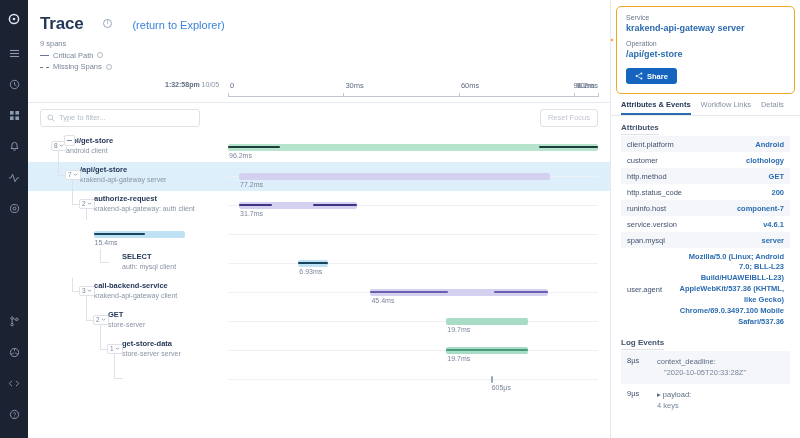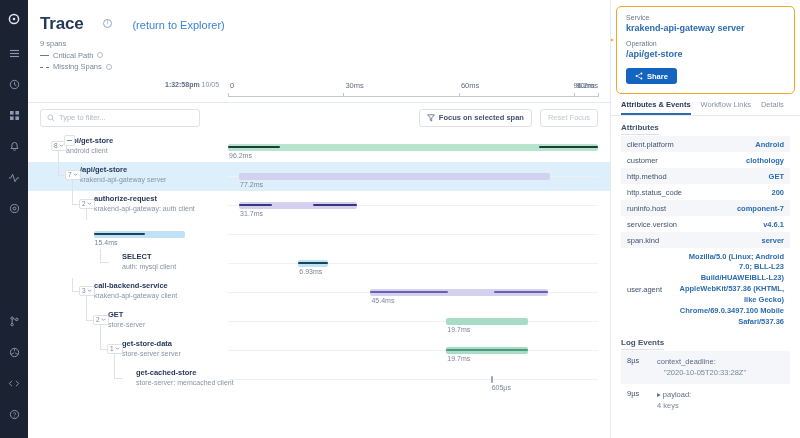--- a/index.html
+++ b/index.html
@@ -306,26 +306,20 @@
 
     <div class="filter-bar">
       <div class="filter-input">
         <svg width="8" height="8" viewBox="0 0 10 10">
             <circle cx="4.2" cy="4.2" r="3" fill="none" stroke="#b3bac5" stroke-width="1"></circle>
             <line x1="6.4" y1="6.4" x2="9" y2="9" stroke="#b3bac5" stroke-width="1"></line>
           </svg>
         <span class="ph">Type to filter...</span>
       </div>
       <div class="filter-spacer"></div>
-      <div class="btn-outline">
-        <svg width="8" height="8" viewBox="0 0 10 10">
-            <path d="M0.8 1h8.4L5.9 4.9V8.8L4.1 7.7V4.9z" fill="none" stroke="#42526e" stroke-width="0.9"></path>
-          </svg>
-        <span>Focus on selected span</span>
-      </div>
       <div class="btn-outline disabled">
         <span>Reset Focus</span>
       </div>
     </div>
 
     <div class="span-area" id="span-area">
       <div class="collapse-all">
           <span></span>
         </div>
     <div class="span-row">
@@ -503,24 +497,20 @@
               <div class="crit" style="left: 59%; width: 22%; background: rgb(75, 156, 125);"></div>
               <div class="dur" style="left: calc(59% + 1px);">19.7ms</div>
             </div>
           </div>
         </div>
         <div class="span-row">
           <div class="row-line"></div>
           <div class="span-left">
             <div class="tree-line" style="left: 86px; top: 0px; width: 1px; height: 14px;"></div>
             <div class="tree-line" style="left: 86px; top: 13px; width: 9px; height: 1px;"></div>
-            <div class="span-label" style="left: 108px;">
-              <div class="span-name">get-cached-store</div>
-              <div class="span-svc">store-server: memcached client</div>
-            </div>
           </div>
           <div class="span-right">
             <div style="position: absolute; inset: 0px 12px 0px 0px;">
               <div class="bar" style="left: 71%; width: 0.6%; background: rgb(154, 166, 187);"></div>
               <div class="dur" style="left: calc(71% + 1px);">605µs</div>
             </div>
           </div>
         </div>
       </div>
   </div>
@@ -579,21 +569,21 @@
         </div>
         <div class="attr-row alt">
           <div class="attr-k">runinfo.host</div>
           <div class="attr-v">component-7</div>
         </div>
         <div class="attr-row">
           <div class="attr-k">service.version</div>
           <div class="attr-v">v4.6.1</div>
         </div>
         <div class="attr-row alt">
-          <div class="attr-k">span.kind</div>
+          <div class="attr-k">span.mysql</div>
           <div class="attr-v">server</div>
         </div>
         <div class="attr-row">
           <div class="attr-k">user.agent</div>
           <div class="attr-v wrap">Mozilla/5.0 (Linux; Android 7.0; BLL-L23 Build/HUAWEIBLL-L23) AppleWebKit/537.36 (KHTML, like Gecko) Chrome/69.0.3497.100 Mobile Safari/537.36</div>
         </div>
       </div>
 
     <div class="sect-title">
       <span>Log Events</span>

